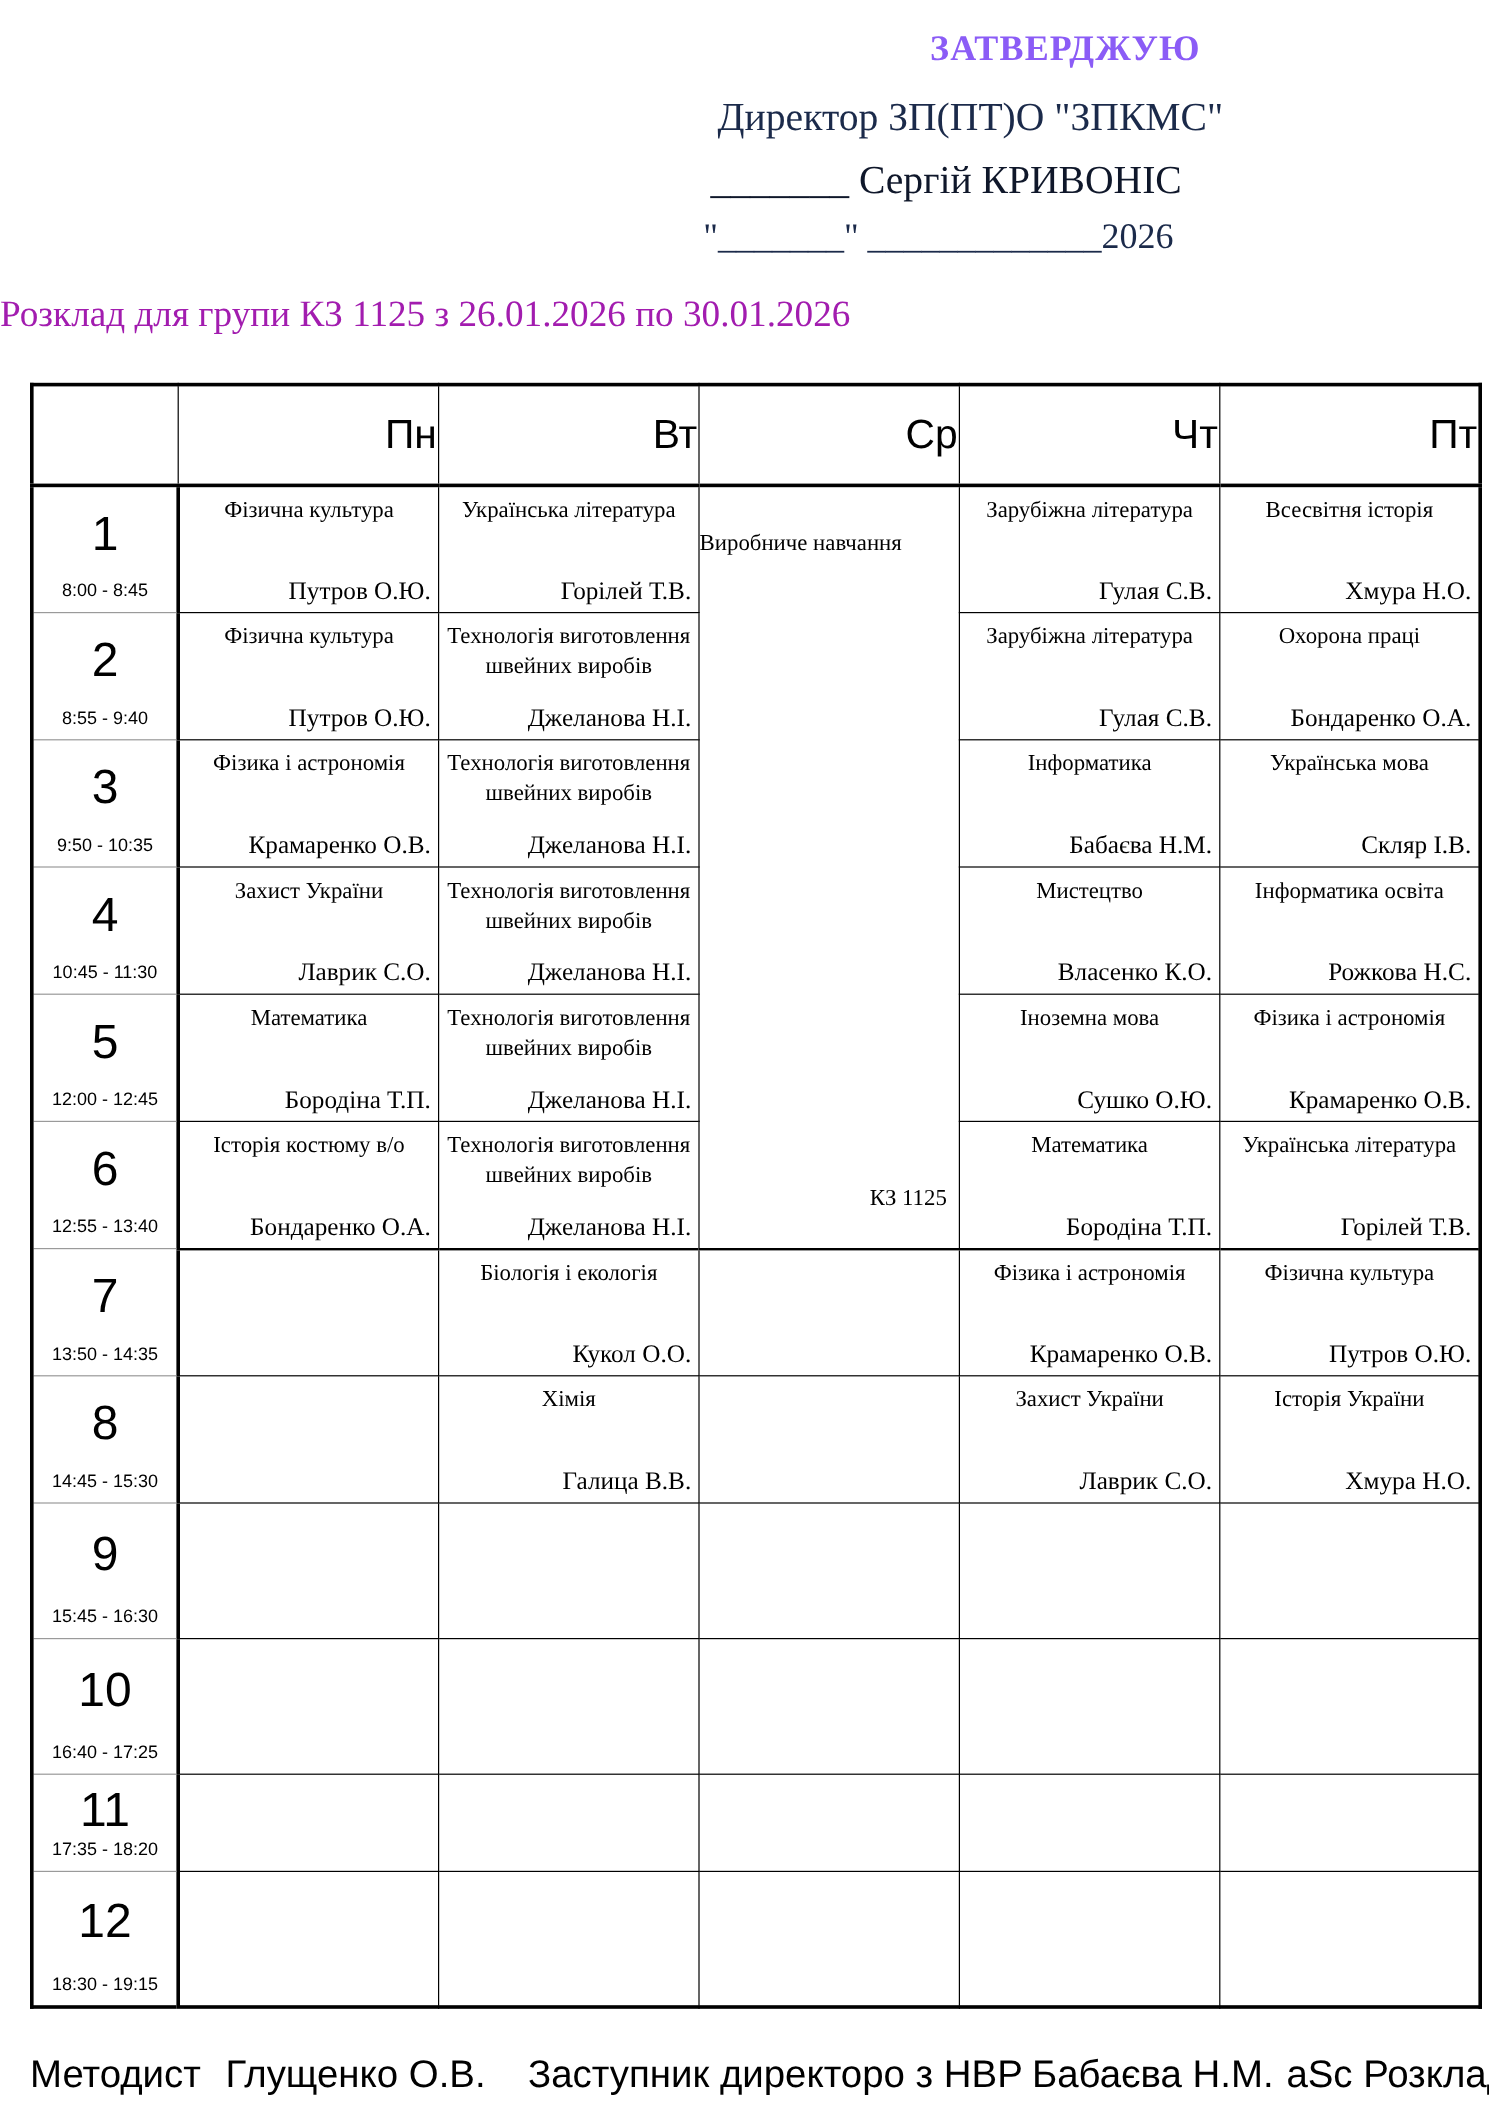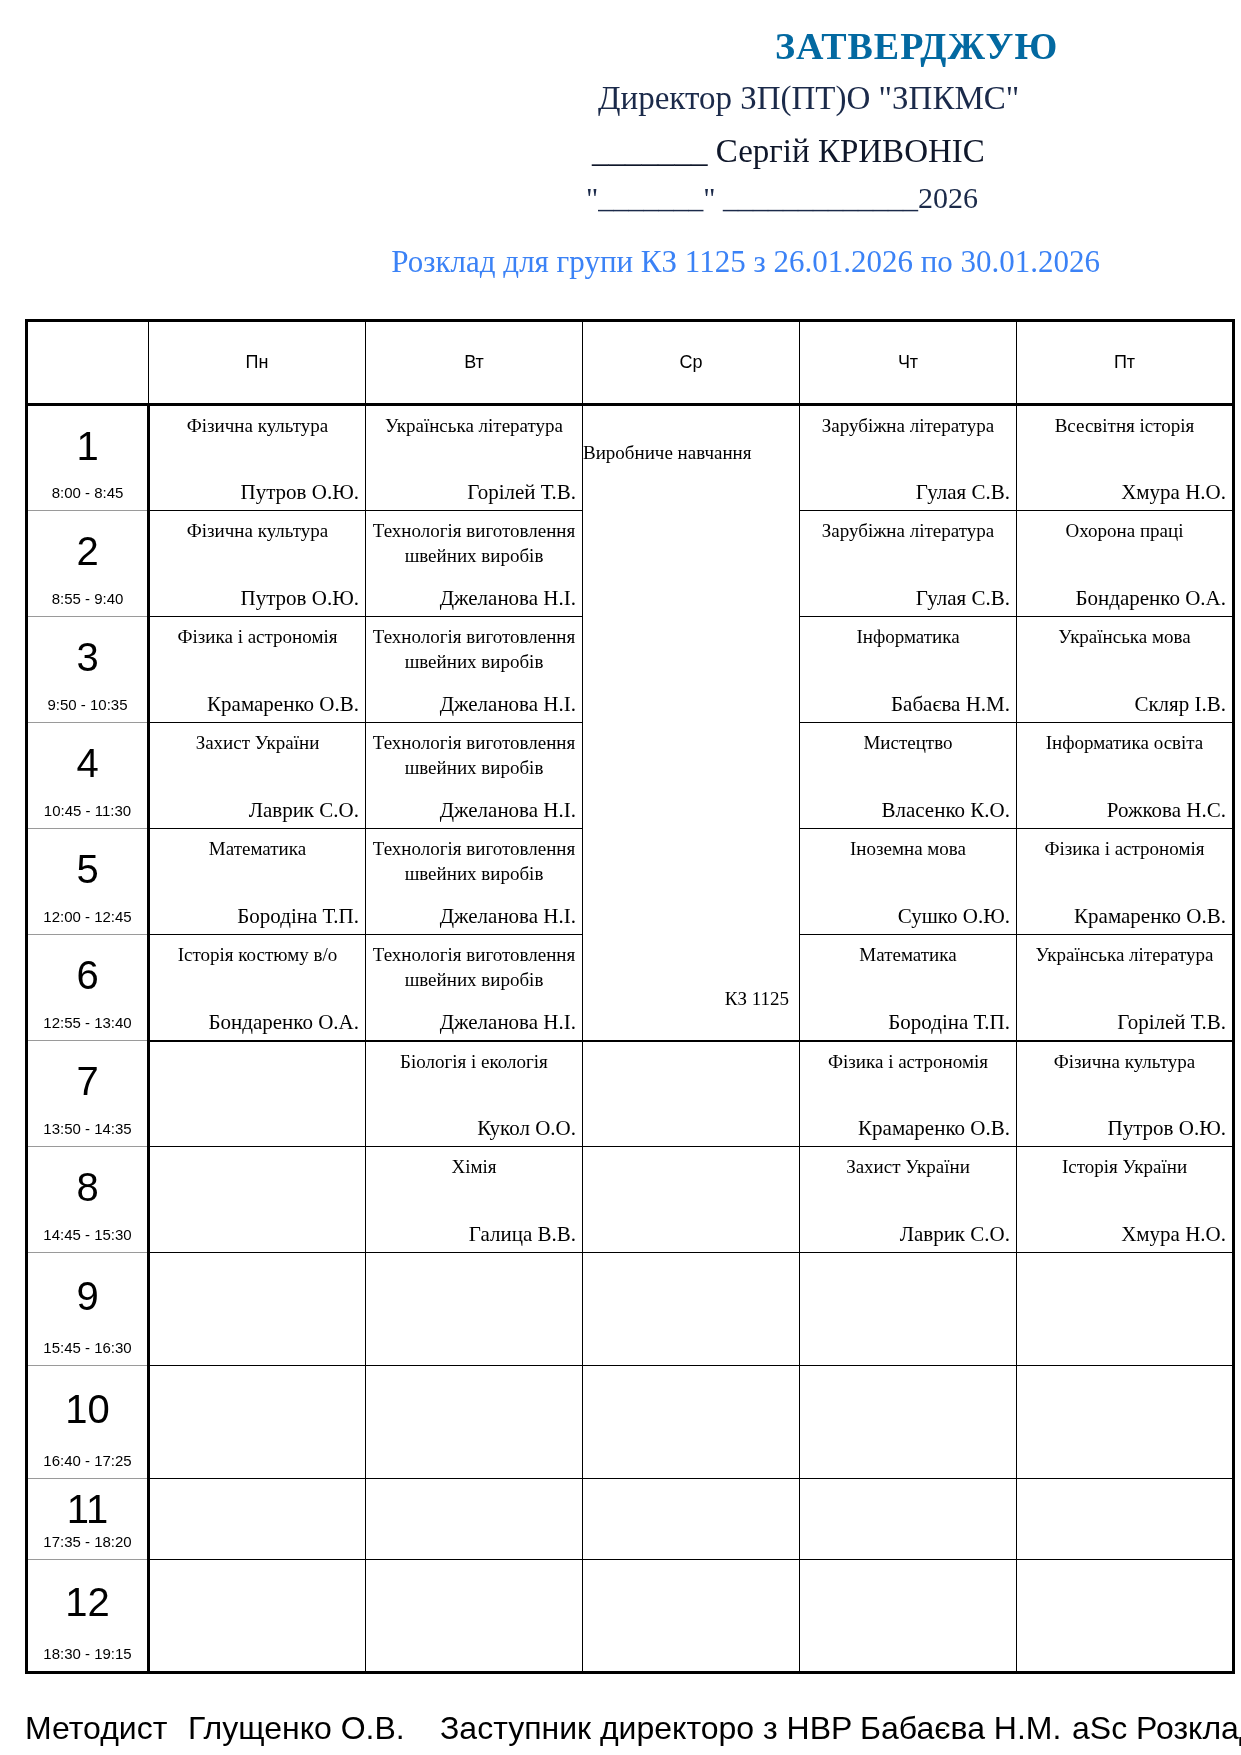--- a/index.html
+++ b/index.html
@@ -1,34 +1,34 @@
 <!DOCTYPE html>
 <html><head>
 <meta charset="utf-8">
 <style>
   html,body{margin:0;padding:0;background:#fff;}
   .page{position:relative;width:1241px;height:1755px;background:#ffffff;overflow:hidden;
         font-family:"Liberation Sans",sans-serif;color:#000;}
 
   .approve{position:absolute;left:775px;top:24px;font-family:"Liberation Serif",serif;
-           font-size:38px;font-weight:600;color:#0369a1;letter-spacing:1px;}
+           font-size:30px;font-weight:600;color:#8b5cf6;letter-spacing:1px;}
   .director-line{position:absolute;left:598px;top:80px;font-family:"Liberation Serif",serif;
            font-size:33px;color:#1b2a4a;}
   .sign-line{position:absolute;left:592px;top:133px;font-family:"Liberation Serif",serif;
            font-size:33px;color:#0f172a;}
   .date-line{position:absolute;left:586px;top:181px;font-family:"Liberation Serif",serif;
            font-size:30px;color:#1b2a4a;}
-  .title{position:absolute;left:0;top:244px;width:1100px;text-align:right;
-           font-family:"Liberation Serif",serif;font-size:31px;color:#3b82f6;}
+  .title{position:absolute;left:0;top:244px;width:1100px;text-align:left;
+           font-family:"Liberation Serif",serif;font-size:31px;color:#a21caf;}
 
   table.schedule{position:absolute;left:25px;top:319px;width:1207px;
            border-collapse:collapse;table-layout:fixed;border:3px solid #000;}
   .schedule th{height:79px;border:1px solid #000;border-bottom:3px solid #000;
-           font-weight:normal;font-size:18px;font-family:"Liberation Sans",sans-serif;
-           text-align:center;vertical-align:middle;}
+           font-weight:normal;font-size:34px;font-family:"Liberation Sans",sans-serif;
+           text-align:right;vertical-align:middle;}
   .schedule td{border:1px solid #000;position:relative;padding:0;}
   td.num-cell{border-top:1px solid #9a9a9a;border-bottom:1px solid #9a9a9a;
            border-right:3px solid #000;}
   .period-num{position:absolute;left:0;top:38%;width:100%;transform:translateY(-50%);
            text-align:center;font-size:40px;font-family:"Liberation Sans",sans-serif;}
   .period-time{position:absolute;left:0;bottom:9px;width:100%;text-align:center;
            font-size:15px;font-family:Liberation Sans, sans-serif;}
   td.lesson-cell{vertical-align:top;margin-left:12px;}
   .subject{margin-top:8px;padding:0 6px;text-align:center;
            font-family:"Liberation Serif","DejaVu Serif",serif;font-size:19px;line-height:1.3;}

